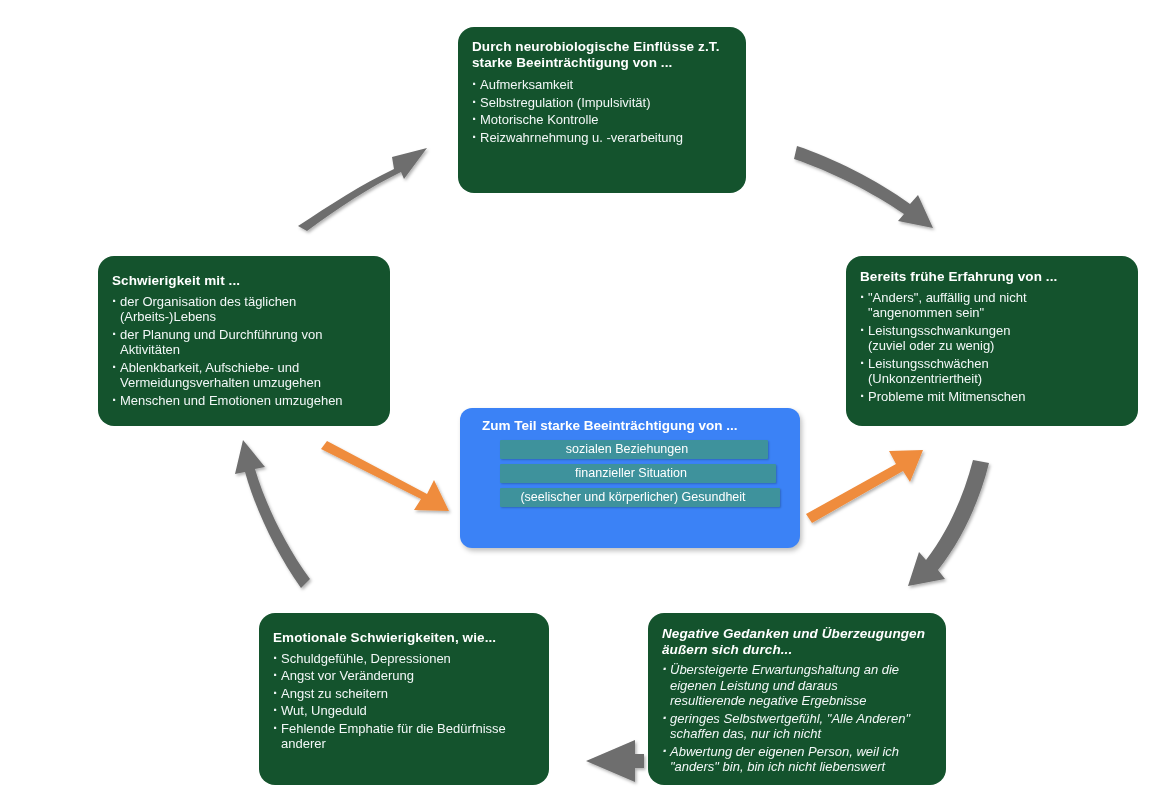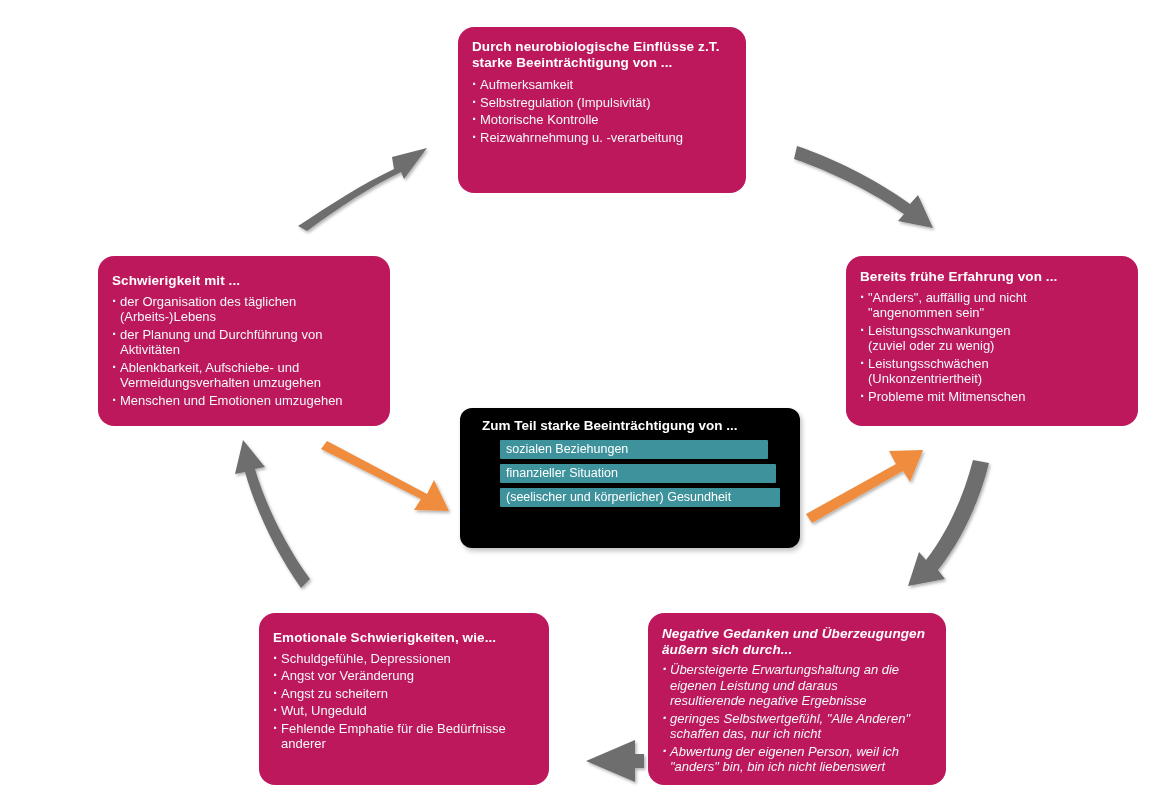--- a/index.html
+++ b/index.html
@@ -12,21 +12,21 @@
   }
   #canvas{position:relative;width:1160px;height:809px;}
 
   svg.arrows{
     position:absolute;left:0;top:0;width:1160px;height:809px;
     pointer-events:none;
   }
 
   .node{
     position:absolute;
-    background:#be185d;
+    background:#14532d;
     border-radius:16px;
     box-sizing:border-box;
     color:#ffffff;
     padding:12px 14px 10px 14px;
   }
   .node .title{
     font-weight:bold;
     font-size:13.5px;
     line-height:15.5px;
     color:#ffffff;
@@ -61,21 +61,21 @@
   #node-bottomleft{left:259px;top:613px;width:290px;height:172px; padding-top:17px;padding-left:14px;}
   #node-left     {left:98px; top:256px; width:292px;height:170px; padding-top:17px;}
 
   #node-top .title{margin-bottom:7px;}
   #node-top li{margin-bottom:2px;}
 
   
   #center{
     position:absolute;
     left:460px;top:408px;width:340px;height:140px;
-    background:#000000;
+    background:#3b82f6;
     border-radius:12px;
     box-sizing:border-box;
     padding:8px 10px 8px 12px;
     box-shadow:2px 3px 5px rgba(0,0,0,.25);
   }
   #center .ctitle{
     font-weight:bold;
     font-size:13.5px;
     line-height:16px;
     color:#ffffff;
@@ -89,20 +89,21 @@
     font-size:12.5px;
     line-height:15px;
     height:19px;
     margin:0 0 5px 28px;
     padding:2px 20px 0 6px;
     box-sizing:border-box;
     border-radius:1px;
     box-shadow:1px 1px 2px rgba(0,0,0,.22);
     white-space:nowrap;
     overflow:hidden;
+    text-align:center;
   }
   #center .bar.w1{width:268px;}
   #center .bar.w2{width:272px;}
   #center .bar.w3{width:276px;}
   #center .bar.w4{width:280px;margin-bottom:4px;}
 </style>
 </head>
 <body>
 
 <div id="canvas">

